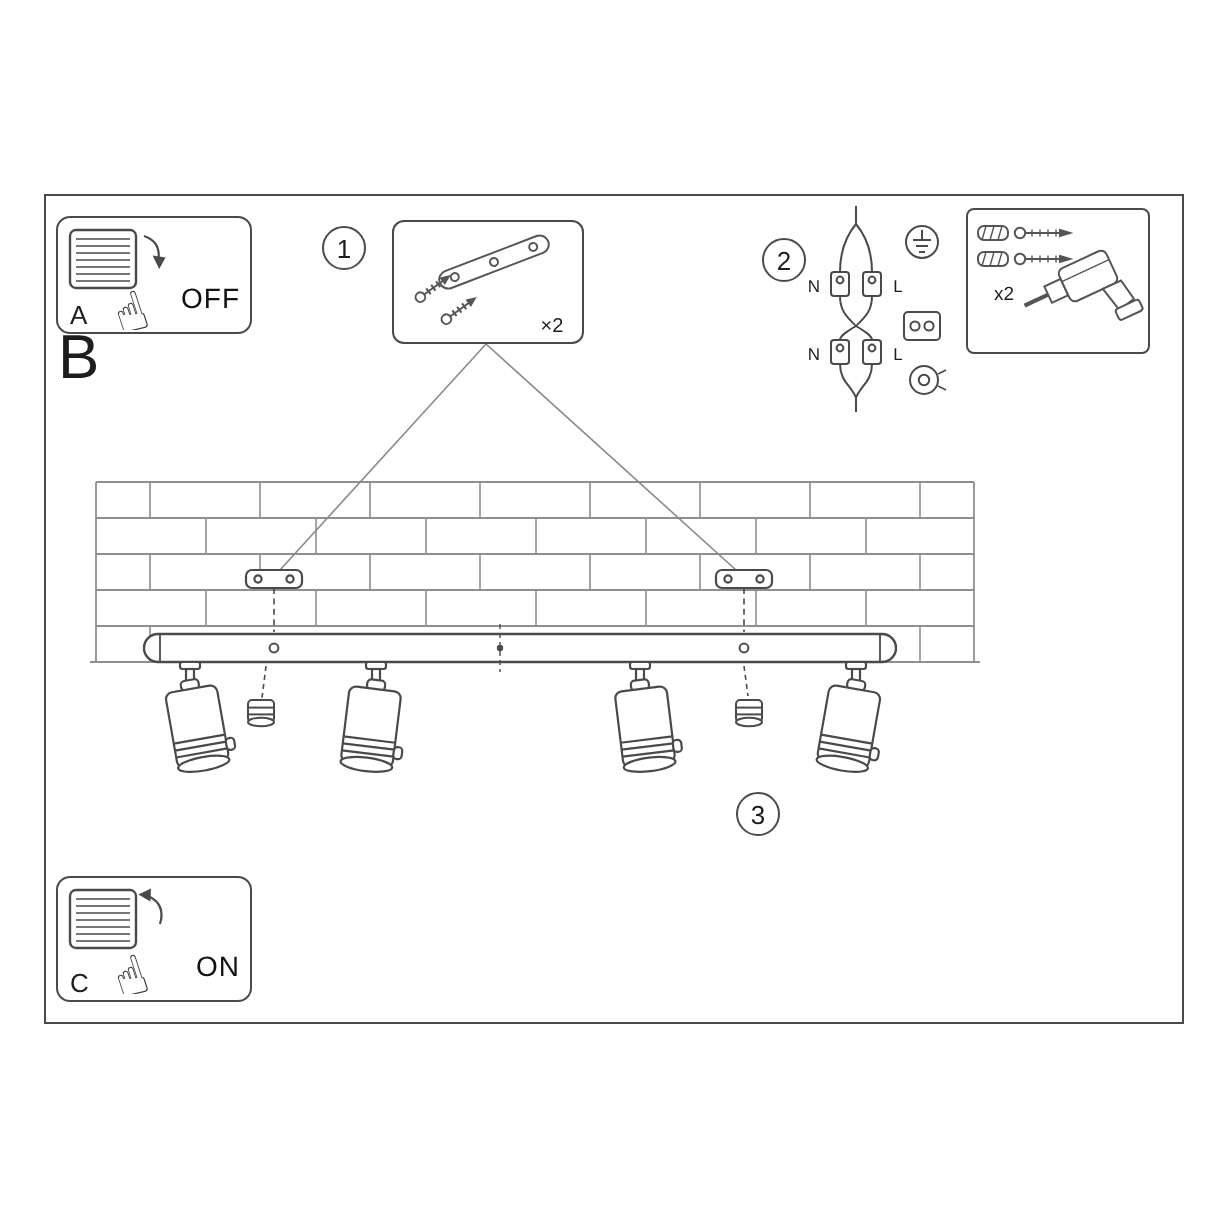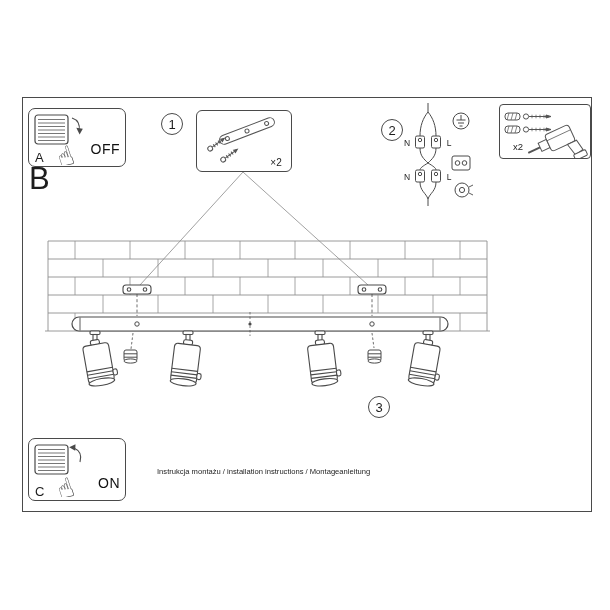--- a/index.html
+++ b/index.html
@@ -17,21 +17,21 @@
   .panel-state { position:absolute; right:5px; bottom:9px; font-size:14px; letter-spacing:.5px; color:#111;text-align:right; }
   #section-b { position:absolute; left:29px; top:161px; font-size:31px; color:#1d1d1d; }
   .step-circle { position:absolute; width:22px; height:22px; border:1.3px solid #4a4a4a;
     border-radius:50%; background:#fff; display:flex; align-items:center; justify-content:center;
     font-size:13px; color:#1d1d1d; }
   #step1-circle { left:161px; top:113px; }
   #step2-circle { left:381px; top:119px; }
   #step3-circle { left:368px; top:396px; }
   .part-box { position:absolute; border:1.2px solid #4a4a4a; background:#fff; overflow:hidden; }
   #bracket-box { left:196px; top:110px; width:96px; height:62px; border-radius:6px; }
-  #tools-box  { left:499px; top:104px; width:92px; height:55px; border-radius:4px; }
+  #tools-box  { left:483px; top:104px; width:92px; height:73px; border-radius:4px; }
   #footer { position:absolute; left:157px; top:466px; font-size:7.6px; line-height:11px; color:#1d1d1d; }
   svg { display:block; }
   svg text { font-family:"Liberation Sans","DejaVu Sans",sans-serif; }
 </style>
 </head>
 <body>
 
 <div id="stage">
 
   <div class="frame"></div>
@@ -302,16 +302,15 @@
         <path d="M49,21 q3,-10 -6,-14"></path>
         <polygon points="44.5,3.2 38.2,6.2 44.2,9.8" fill="#4a4a4a" stroke="none"></polygon>
       </g>
       <text x="26" y="55" font-size="27" fill="#3a3a3a" transform="rotate(-18 40 46)">☝</text>
     </svg>
     <span class="panel-state">ON</span>
     <span class="panel-letter">C</span>
   </div>
 
   <div id="footer">
-    <div>Instrukcja montażu / installation instructions / Montageanleitung</div>
   </div>
 
 </div>
 
 </body></html>

